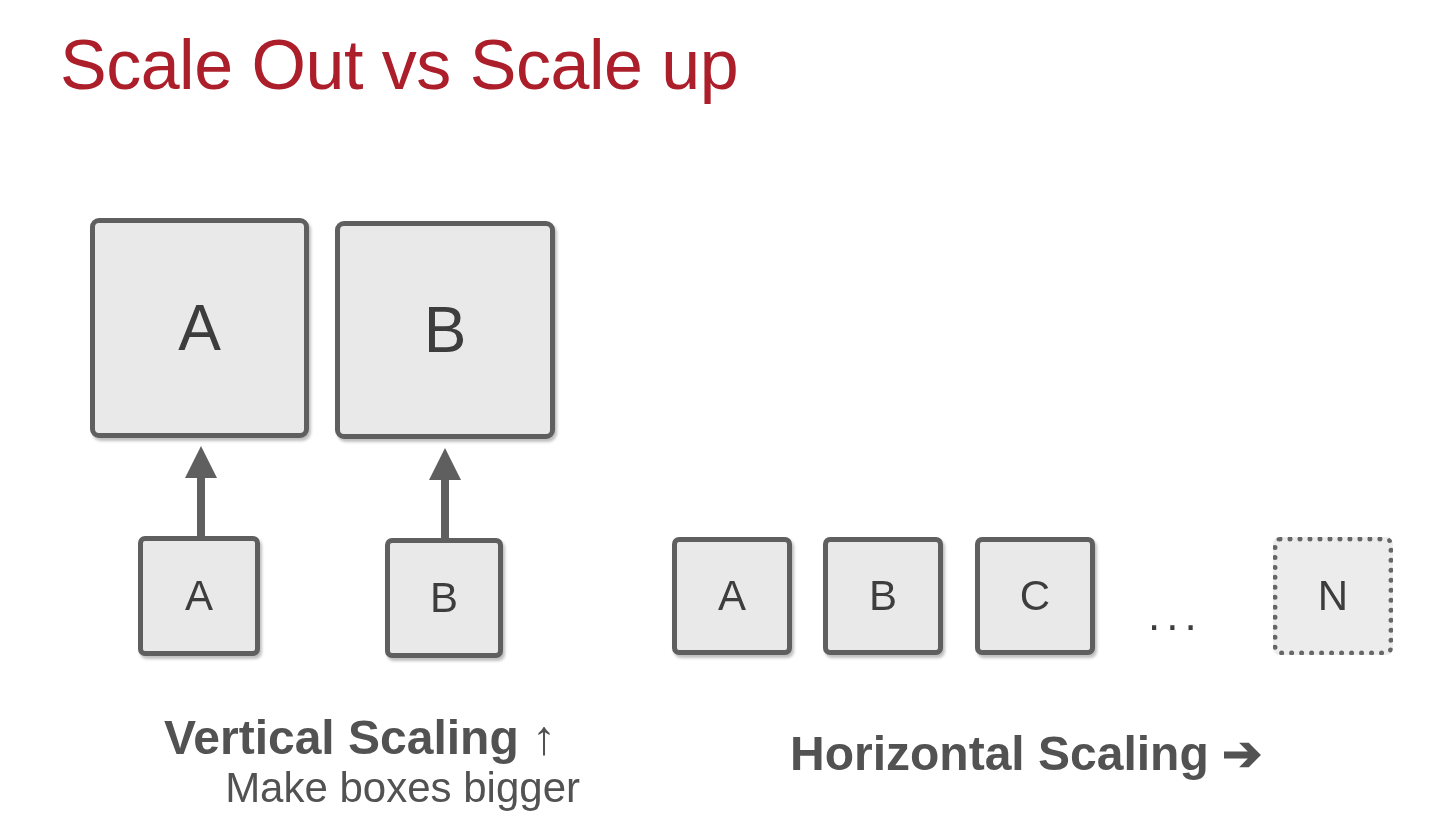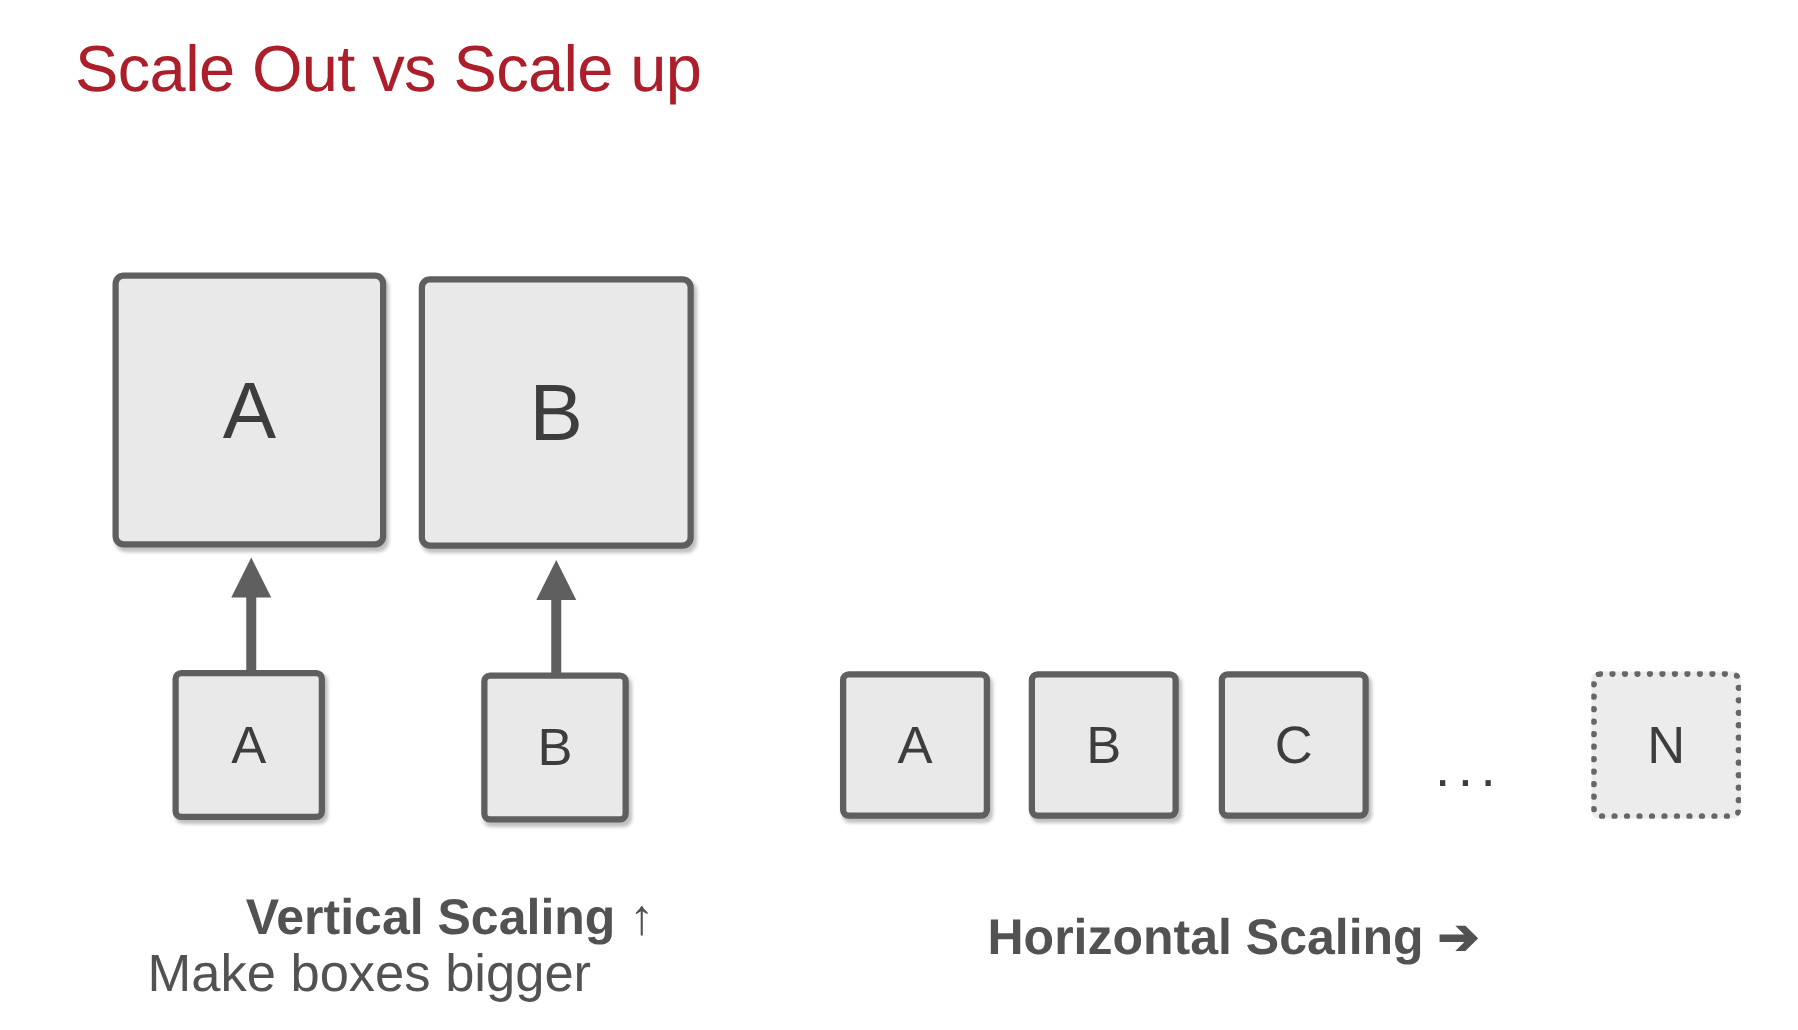--- a/index.html
+++ b/index.html
@@ -1,32 +1,32 @@
 <!DOCTYPE html>
 <html><head>
 <meta charset="utf-8">
 <style>
   html, body { margin: 0; padding: 0; background: #ffffff; }
   body { width: 1438px; height: 824px; position: relative; overflow: hidden;
          font-family: "Liberation Sans", sans-serif; }
-  .title { position: absolute; left: 60px; top: 30px; font-size: 52px; color: #ab1e2a;
+  .title { position: absolute; left: 60px; top: 30px; font-size: 70px; color: #ab1e2a;
            font-weight: normal; letter-spacing: -0.5px; line-height: 1; margin: 0; }
   .box { position: absolute; box-sizing: border-box; background: #e9e9e9;
          border: 5px solid #5f5f5f; border-radius: 9px;
          box-shadow: 2px 3px 3px rgba(0,0,0,0.25);
          display: flex; align-items: center; justify-content: center;
          color: #3d3d3d; }
   .box.big { font-size: 64px; }
   .box.small { font-size: 42px; border-radius: 7px; }
   .box.dotted { border: 5px dotted #666666; box-shadow: none; background: #ececec; }
   .arrow { position: absolute; }
   .ellipsis { position: absolute; left: 1148px; top: 590px; font-size: 44px; color: #3d3d3d;
               letter-spacing: 6px; }
   .caption { position: absolute; text-align: center; color: #525252; }
-  .caption .head { font-weight: bold; font-size: 40px; line-height: 1.1; }
+  .caption .head { font-weight: bold; font-size: 48px; line-height: 1.1; }
   .caption .sub { font-size: 42px; line-height: 1.1; }
 </style>
 </head>
 <body>
 
 <h1 class="title">Scale Out vs Scale up</h1>
 
 <div>
   <div class="box big" style="left:90px; top:218px; width:219px; height:220px;">
     <span>A</span>
@@ -46,21 +46,21 @@
 
   <div class="box small" style="left:138px; top:536px; width:122px; height:120px;">
     <span>A</span>
   </div>
   <div class="box small" style="left:385px; top:538px; width:118px; height:120px;">
     <span>B</span>
   </div>
 
   <div class="caption" style="left:110px; top:712px; width:470px;">
     <div class="head" style="padding-left:30px;">Vertical Scaling ↑</div>
-    <div class="sub" style="text-align:left; padding-left:8px;">Make boxes bigger</div>
+    <div class="sub" style="text-align:right; padding-left:8px;">Make boxes bigger</div>
   </div>
 </div>
 
 <div>
   <div class="box small" style="left:672px; top:537px; width:120px; height:118px;">
     <span>A</span>
   </div>
   <div class="box small" style="left:823px; top:537px; width:120px; height:118px;">
     <span>B</span>
   </div>

